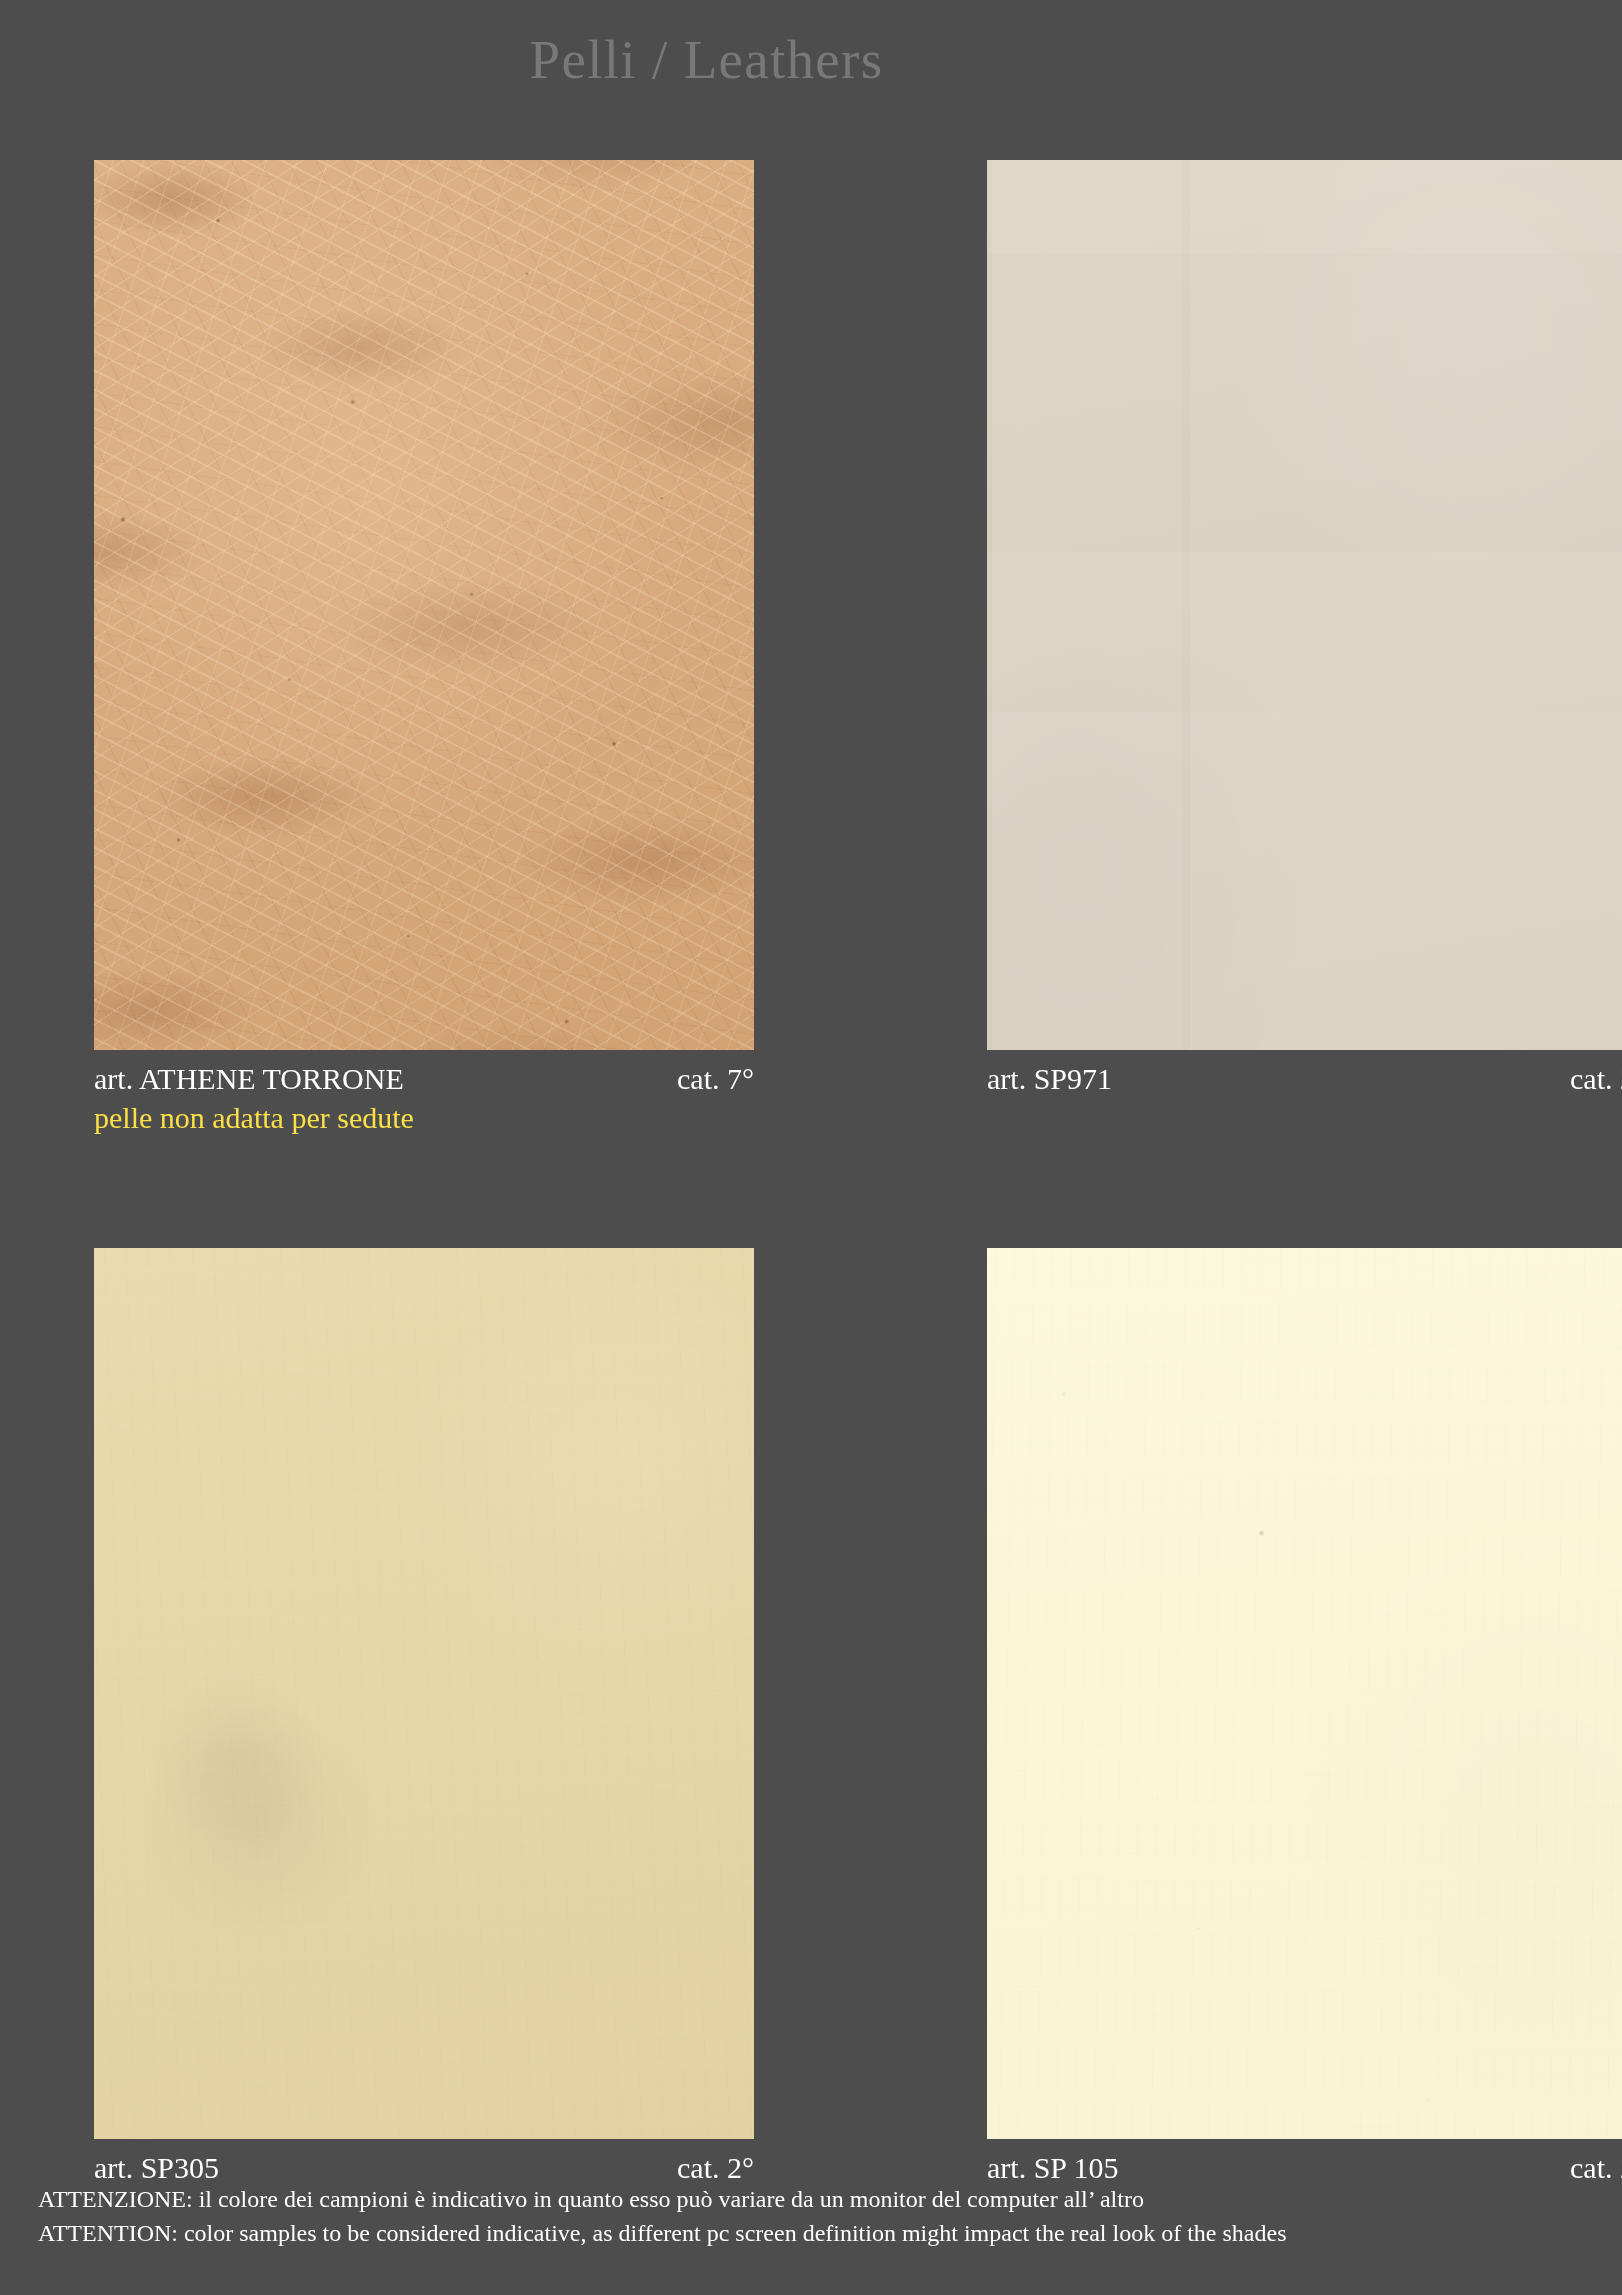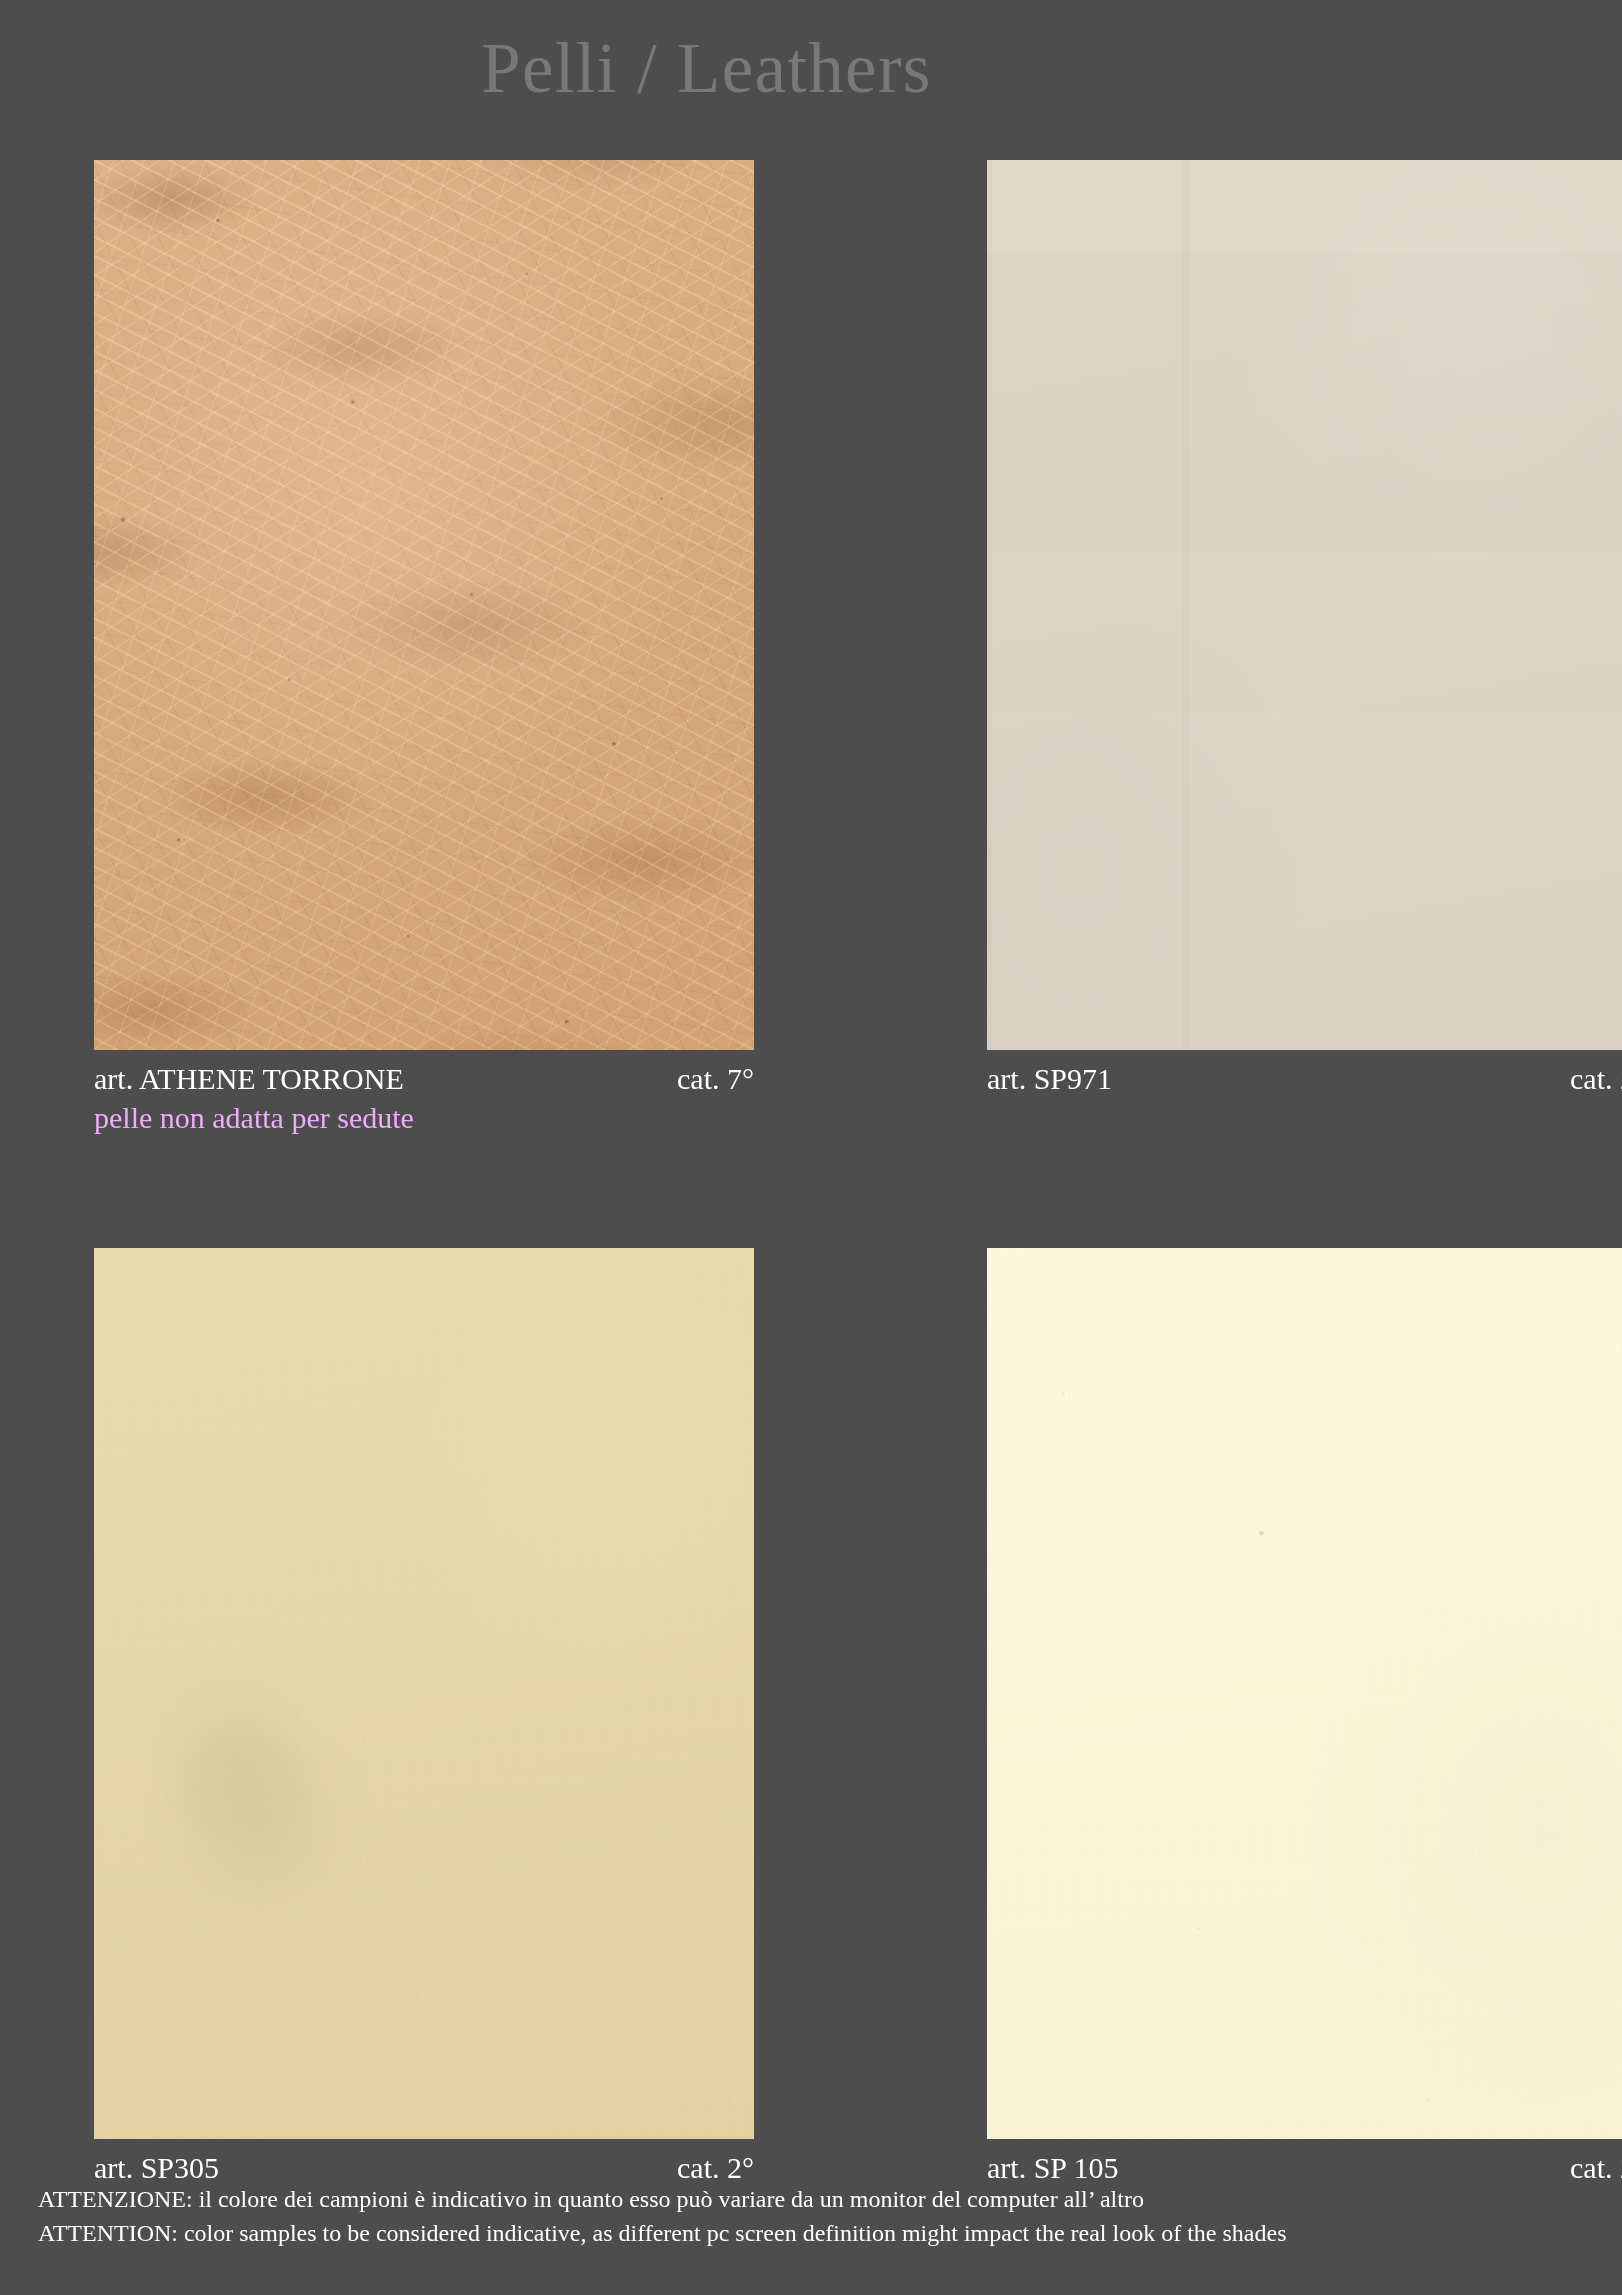--- a/index.html
+++ b/index.html
@@ -15,21 +15,21 @@
     position: relative;
   }
 
   
   .page-title {
     position: absolute;
     top: 27.5px;
     left: 0;
     width: 1413px;
     text-align: center;
-    font-size: 71px;
+    font-size: 55px;
     line-height: 1.15;
     color: #787878;
     letter-spacing: 1.3px;
     font-weight: 400;
     white-space: nowrap;
   }
 
   
   .grid {
     position: absolute;
@@ -195,21 +195,21 @@
     align-items: baseline;
     color: #ffffff;
     font-size: 30px;
     line-height: 1.18;
     width: 660px;
   }
   .caption .art { white-space: nowrap; }
   .caption .cat { white-space: nowrap; }
 
   .subnote {
-    color: #f0abfc;
+    color: #fde047;
     font-size: 30px;
     line-height: 1.18;
     margin-top: 3.3px;
     white-space: nowrap;
   }
   .subnote:empty { display: none; }
 
   
   .footer {
     position: absolute;

